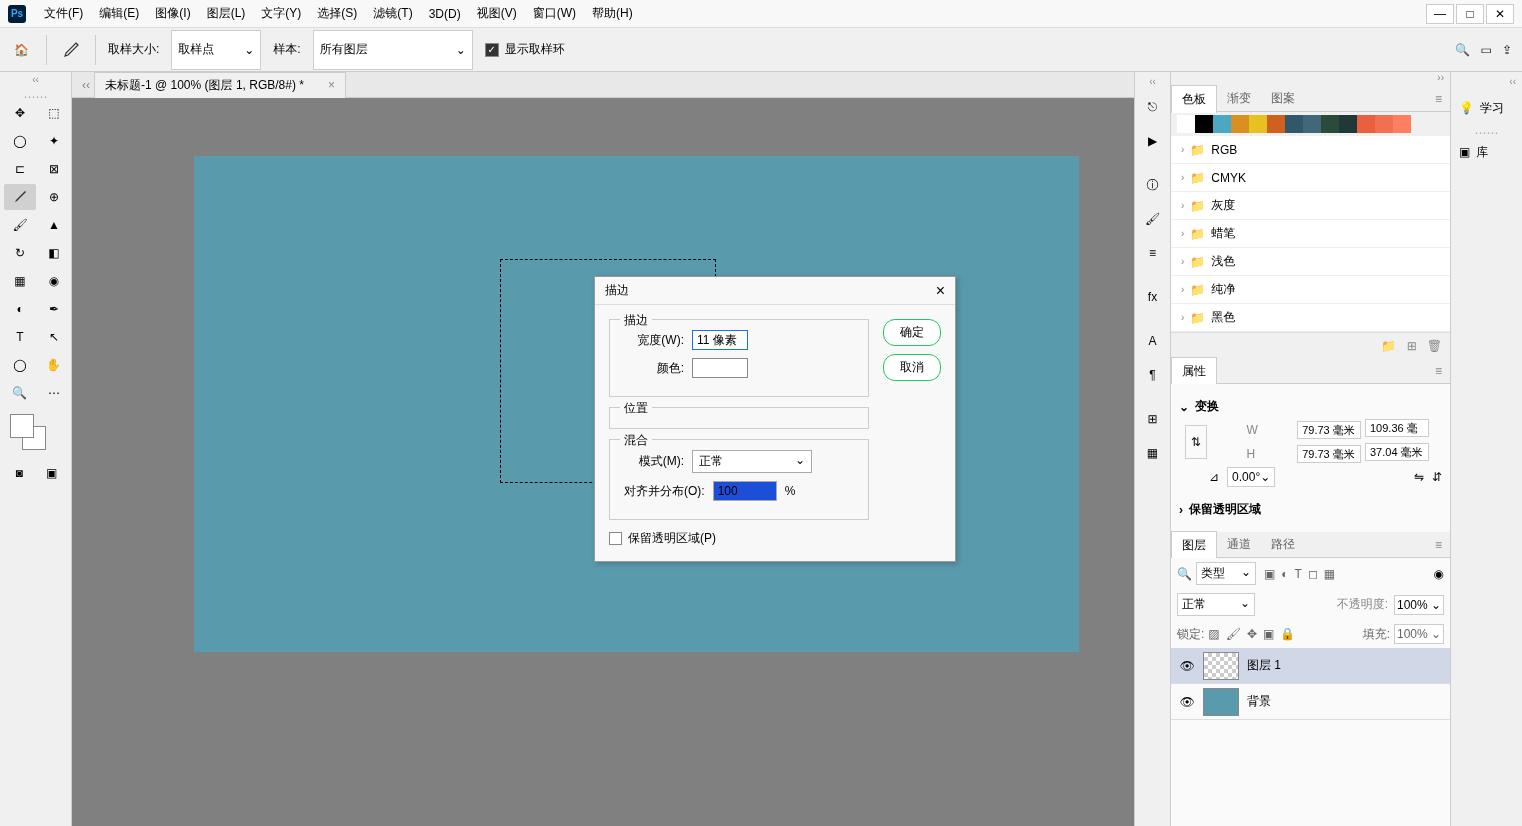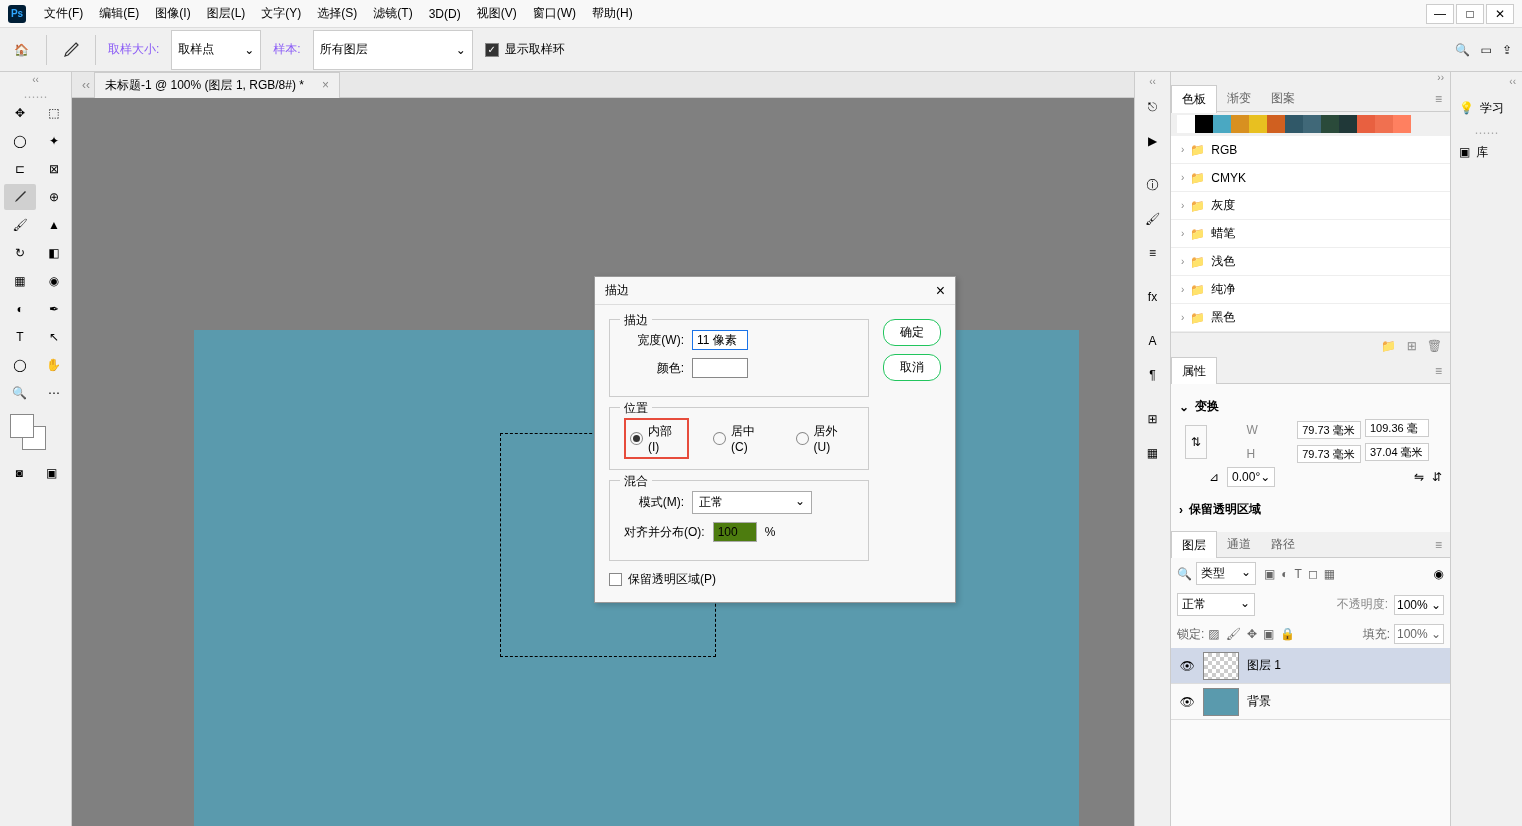--- a/index.html
+++ b/index.html
@@ -9,21 +9,21 @@
 .menubar { height: 28px; background: #f8f8f8; display: flex; align-items: center; padding: 0 8px; border-bottom: 1px solid #ddd; }
 .ps-icon { width: 18px; height: 18px; background: #001e36; color: #31a8ff; display: flex; align-items: center; justify-content: center; font-weight: bold; font-size: 10px; border-radius: 3px; margin-right: 10px; }
 .menu-item { padding: 4px 8px; cursor: default; }
 .win-controls { margin-left: auto; display: flex; gap: 2px; }
 .win-btn { width: 28px; height: 20px; display: flex; align-items: center; justify-content: center; border: 1px solid #ccc; background: #fff; }
 
 
 .optionsbar { height: 44px; background: #f0f0f0; border-bottom: 1px solid #ccc; display: flex; align-items: center; padding: 0 10px; gap: 12px; }
 .opt-home { width: 24px; height: 24px; display: flex; align-items: center; justify-content: center; }
 .opt-icon { width: 24px; height: 24px; display: flex; align-items: center; justify-content: center; }
-.opt-label { color: #8b5cf6; }
+.opt-label { color: #000000; }
 .opt-select { height: 40px; border: 1px solid #ccc; background: #fff; padding: 0 6px; min-width: 90px; display: flex; align-items: center; justify-content: space-between; }
 .opt-sep { width: 1px; height: 30px; background: #ccc; }
 .opt-check { display: flex; align-items: center; gap: 6px; }
 .checkbox { width: 14px; height: 14px; border: 1px solid #888; background: #333; display: flex; align-items: center; justify-content: center; color: #fff; font-size: 10px; }
 .optionsbar-right { margin-left: auto; display: flex; gap: 10px; align-items: center; }
 
 
 .main { display: flex; height: calc(826px - 28px - 44px); }
 
 
@@ -34,23 +34,23 @@
 .tool.active { background: #d0d0d0; }
 .color-swatches { padding: 6px; position: relative; height: 50px; }
 .fg-color { width: 24px; height: 24px; background: #fff; border: 1px solid #888; position: absolute; top: 6px; left: 10px; }
 .bg-color { width: 24px; height: 24px; background: #fff; border: 1px solid #888; position: absolute; top: 18px; left: 22px; }
 .qm-grid { display: flex; gap: 2px; padding: 2px 4px; }
 
 
 .docarea { flex: 1; background: #f0f0f0; display: flex; flex-direction: column; }
 .doctab-bar { height: 26px; background: #e8e8e8; border-bottom: 1px solid #ccc; display: flex; align-items: center; padding-left: 6px; }
 .doc-collapse { width: 16px; text-align: center; color: #888; }
-.doctab { padding: 4px 10px; background: #f0f0f0; border: 1px solid #ccc; border-bottom: none; display: flex; align-items: center; gap: 18px; }
+.doctab { padding: 4px 10px; background: #f0f0f0; border: 1px solid #ccc; border-bottom: none; display: flex; align-items: center; gap: 24px; }
 .doctab-close { color: #888; }
-.canvas-container { flex: 1; background: #808080; display: flex; align-items: flex-end; justify-content: flex-start; padding-top: 58px; padding-left: 122px; position: relative; }
+.canvas-container { flex: 1; background: #808080; display: flex; align-items: flex-start; justify-content: flex-start; padding-top: 58px; padding-left: 122px; position: relative; }
 .canvas { width: 885px; height: 496px; background: #5a9aad; position: relative; }
 .selection { position: absolute; border: 1px dashed #000; background: transparent; }
 
 
 .dialog { position: absolute; background: #f8f8f8; border: 1px solid #999; box-shadow: 2px 2px 6px rgba(0,0,0,0.2); z-index: 100; }
 .dialog-titlebar { height: 28px; display: flex; align-items: center; padding: 0 10px; border-bottom: 1px solid #ddd; }
 .dialog-close { margin-left: auto; font-size: 16px; cursor: default; }
 .dialog-body { padding: 14px; display: flex; gap: 14px; }
 .dialog-content { flex: 1; }
 .dialog-buttons { display: flex; flex-direction: column; gap: 8px; }
@@ -60,21 +60,21 @@
 .field-row { display: flex; align-items: center; gap: 8px; margin-bottom: 8px; justify-content: flex-start; }
 .field-label { text-align: right; min-width: 60px; }
 .field-input { border: 1px solid #1a73e8; padding: 2px 4px; width: 56px; background: #fff; }
 .color-box { width: 56px; height: 20px; border: 1px solid #888; background: #fff; }
 .radio-row { display: flex; gap: 24px; align-items: center; }
 .radio-item { display: flex; align-items: center; gap: 5px; }
 .radio { width: 13px; height: 13px; border: 1px solid #888; border-radius: 50%; display: flex; align-items: center; justify-content: center; }
 .radio.checked::after { content: ''; width: 7px; height: 7px; background: #333; border-radius: 50%; }
 .highlight-box { border: 2px solid #e74c3c; padding: 3px 4px; display: inline-flex; }
 .mode-select { border: 1px solid #aaa; padding: 2px 6px; width: 120px; display: flex; justify-content: space-between; background: #fff; }
-.opacity-input { border: 1px solid #aaa; padding: 2px 4px; width: 44px; background: #4d7c0f; }
+.opacity-input { border: 1px solid #aaa; padding: 2px 4px; width: 64px; background: #1d4ed8; }
 .cb-row { display: flex; align-items: center; gap: 6px; margin-top: 4px; }
 .cb-empty { width: 13px; height: 13px; border: 1px solid #888; background: #fff; }
 
 
 .right-iconstrip { width: 36px; background: #f0f0f0; border-left: 1px solid #ccc; display: flex; flex-direction: column; align-items: center; padding-top: 4px; gap: 0; }
 .strip-collapse { height: 14px; text-align: center; color: #888; font-size: 10px; }
 .strip-icon { width: 28px; height: 34px; display: flex; align-items: center; justify-content: center; }
 
 
 .right-panels { width: 280px; background: #f0f0f0; border-left: 1px solid #ccc; display: flex; flex-direction: column; }
@@ -250,36 +250,20 @@
                 <span class="field-label">宽度(W):</span>
                 <input class="field-input" value="11 像素" style="">
               </div>
               <div class="field-row">
                 <span class="field-label">颜色:</span>
                 <div class="color-box"></div>
               </div>
             </div>
             <div class="fieldset">
               <div class="fieldset-legend">位置</div>
-              <div class="radio-row">
-                <span class="highlight-box">
-                  <span class="radio-item">
-                    <span class="radio checked"></span>
-                    <span>内部(I)</span>
-                  </span>
-                </span>
-                <span class="radio-item">
-                  <span class="radio"></span>
-                  <span>居中(C)</span>
-                </span>
-                <span class="radio-item">
-                  <span class="radio"></span>
-                  <span>居外(U)</span>
-                </span>
-              </div>
             </div>
             <div class="fieldset">
               <div class="fieldset-legend">混合</div>
               <div class="field-row">
                 <span class="field-label">模式(M):</span>
                 <div class="mode-select">
                     <span>正常</span>
                     <span>⌄</span>
                   </div>
               </div>

